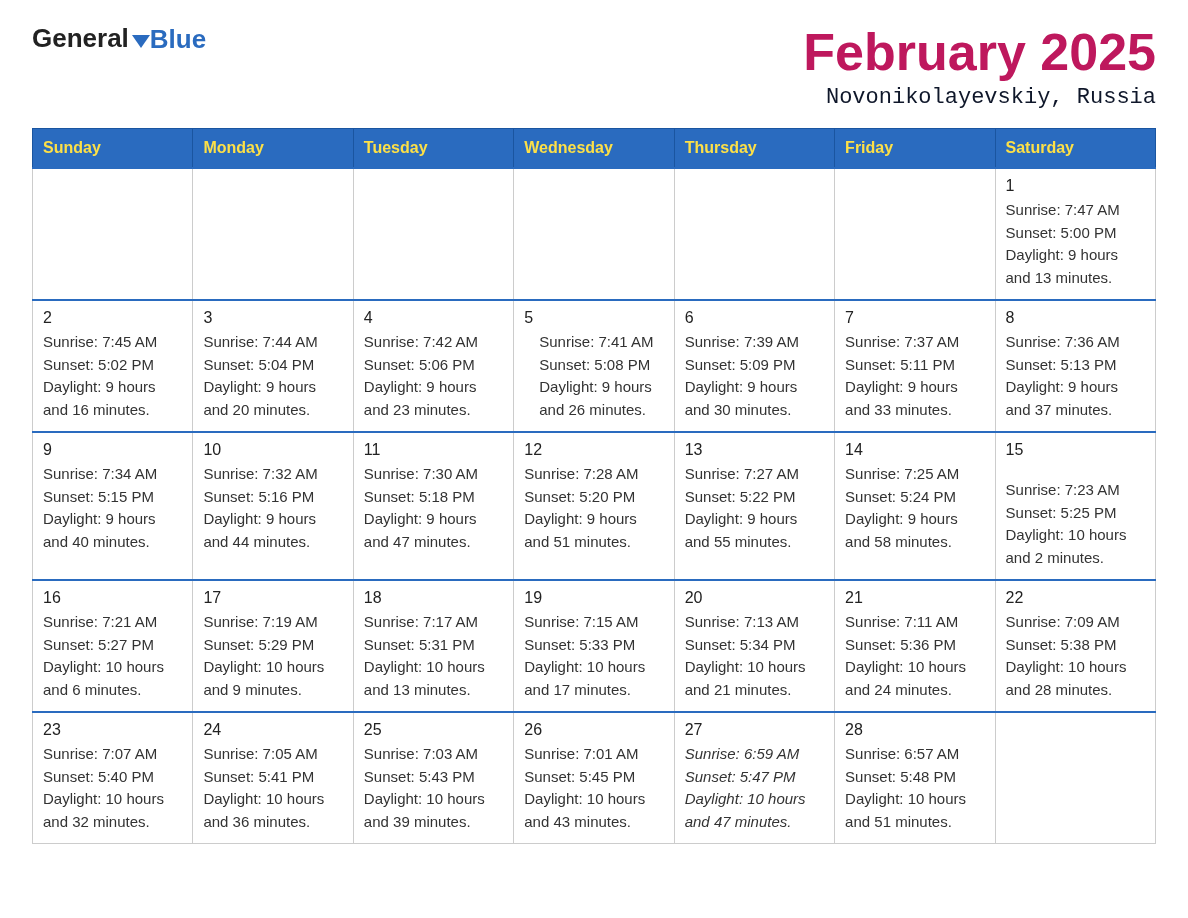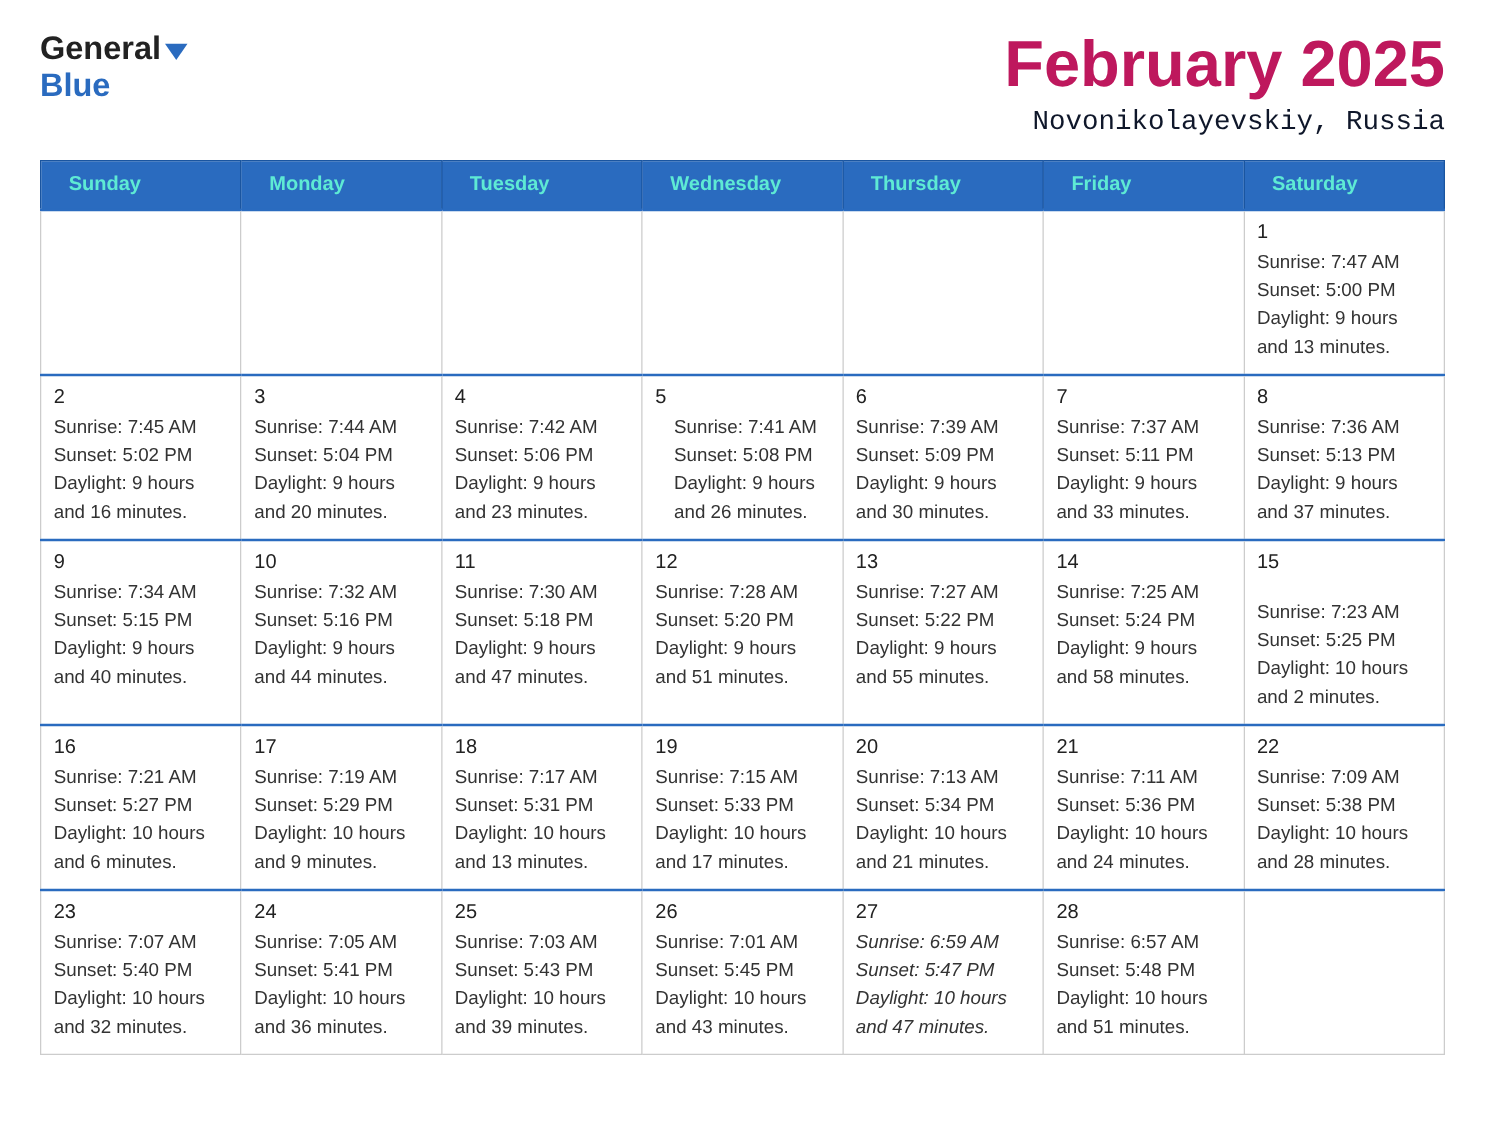--- a/index.html
+++ b/index.html
@@ -11,21 +11,21 @@
       min-height: 918px;
     }
     .header {
       display: flex;
       justify-content: space-between;
       align-items: flex-start;
       margin-bottom: 18px;
     }
     .logo {
       display: flex;
-      flex-direction: column;
+      flex-direction: row;
       align-items: flex-start;
     }
     .logo-text {
       font-size: 26px;
       font-weight: bold;
       color: #222;
       line-height: 1.1;
     }
     .logo-line1 {
       display: flex;
@@ -52,24 +52,24 @@
       color: #0f172a;
       margin-top: 4px;
       font-family: Liberation Mono, monospace;
     }
     .calendar {
       width: 100%;
       border-collapse: collapse;
     }
     .calendar thead th {
       background: #2a6bbf;
-      color: #5eead4;
+      color: #fde047;
       font-size: 16px;
       font-weight: bold;
-      padding: 10px 22px;
+      padding: 10px 10px;
       text-align: left;
       border: 1px solid #1a55a0;
     }
     .calendar tbody td {
       vertical-align: top;
       padding: 8px 10px 10px 10px;
       border: 1px solid #ccc;
       font-size: 13px;
       color: #333;
       width: calc(100% / 7);

